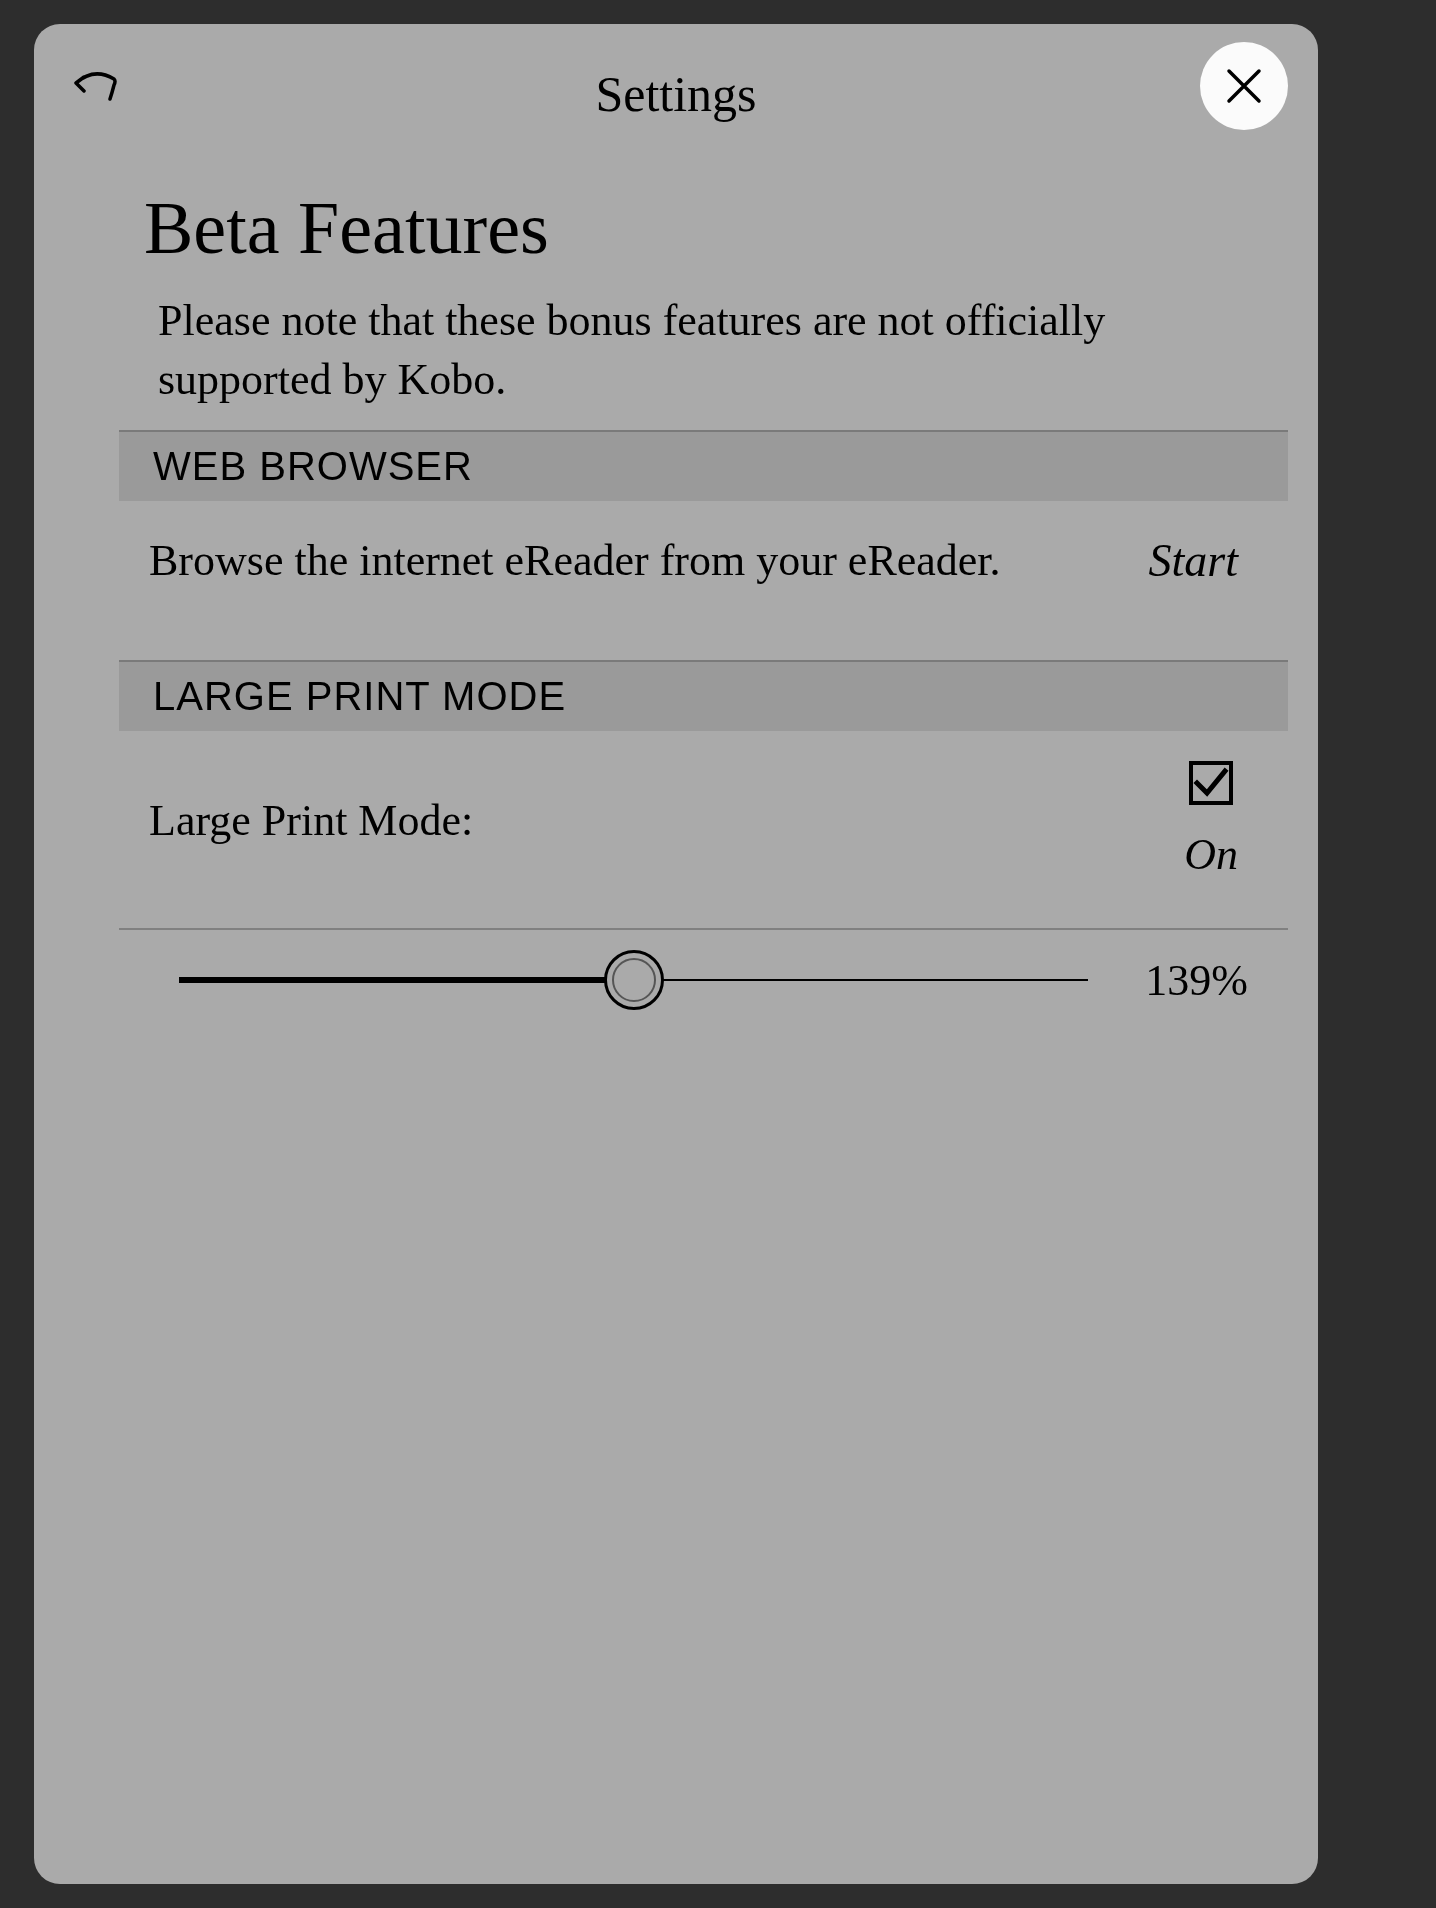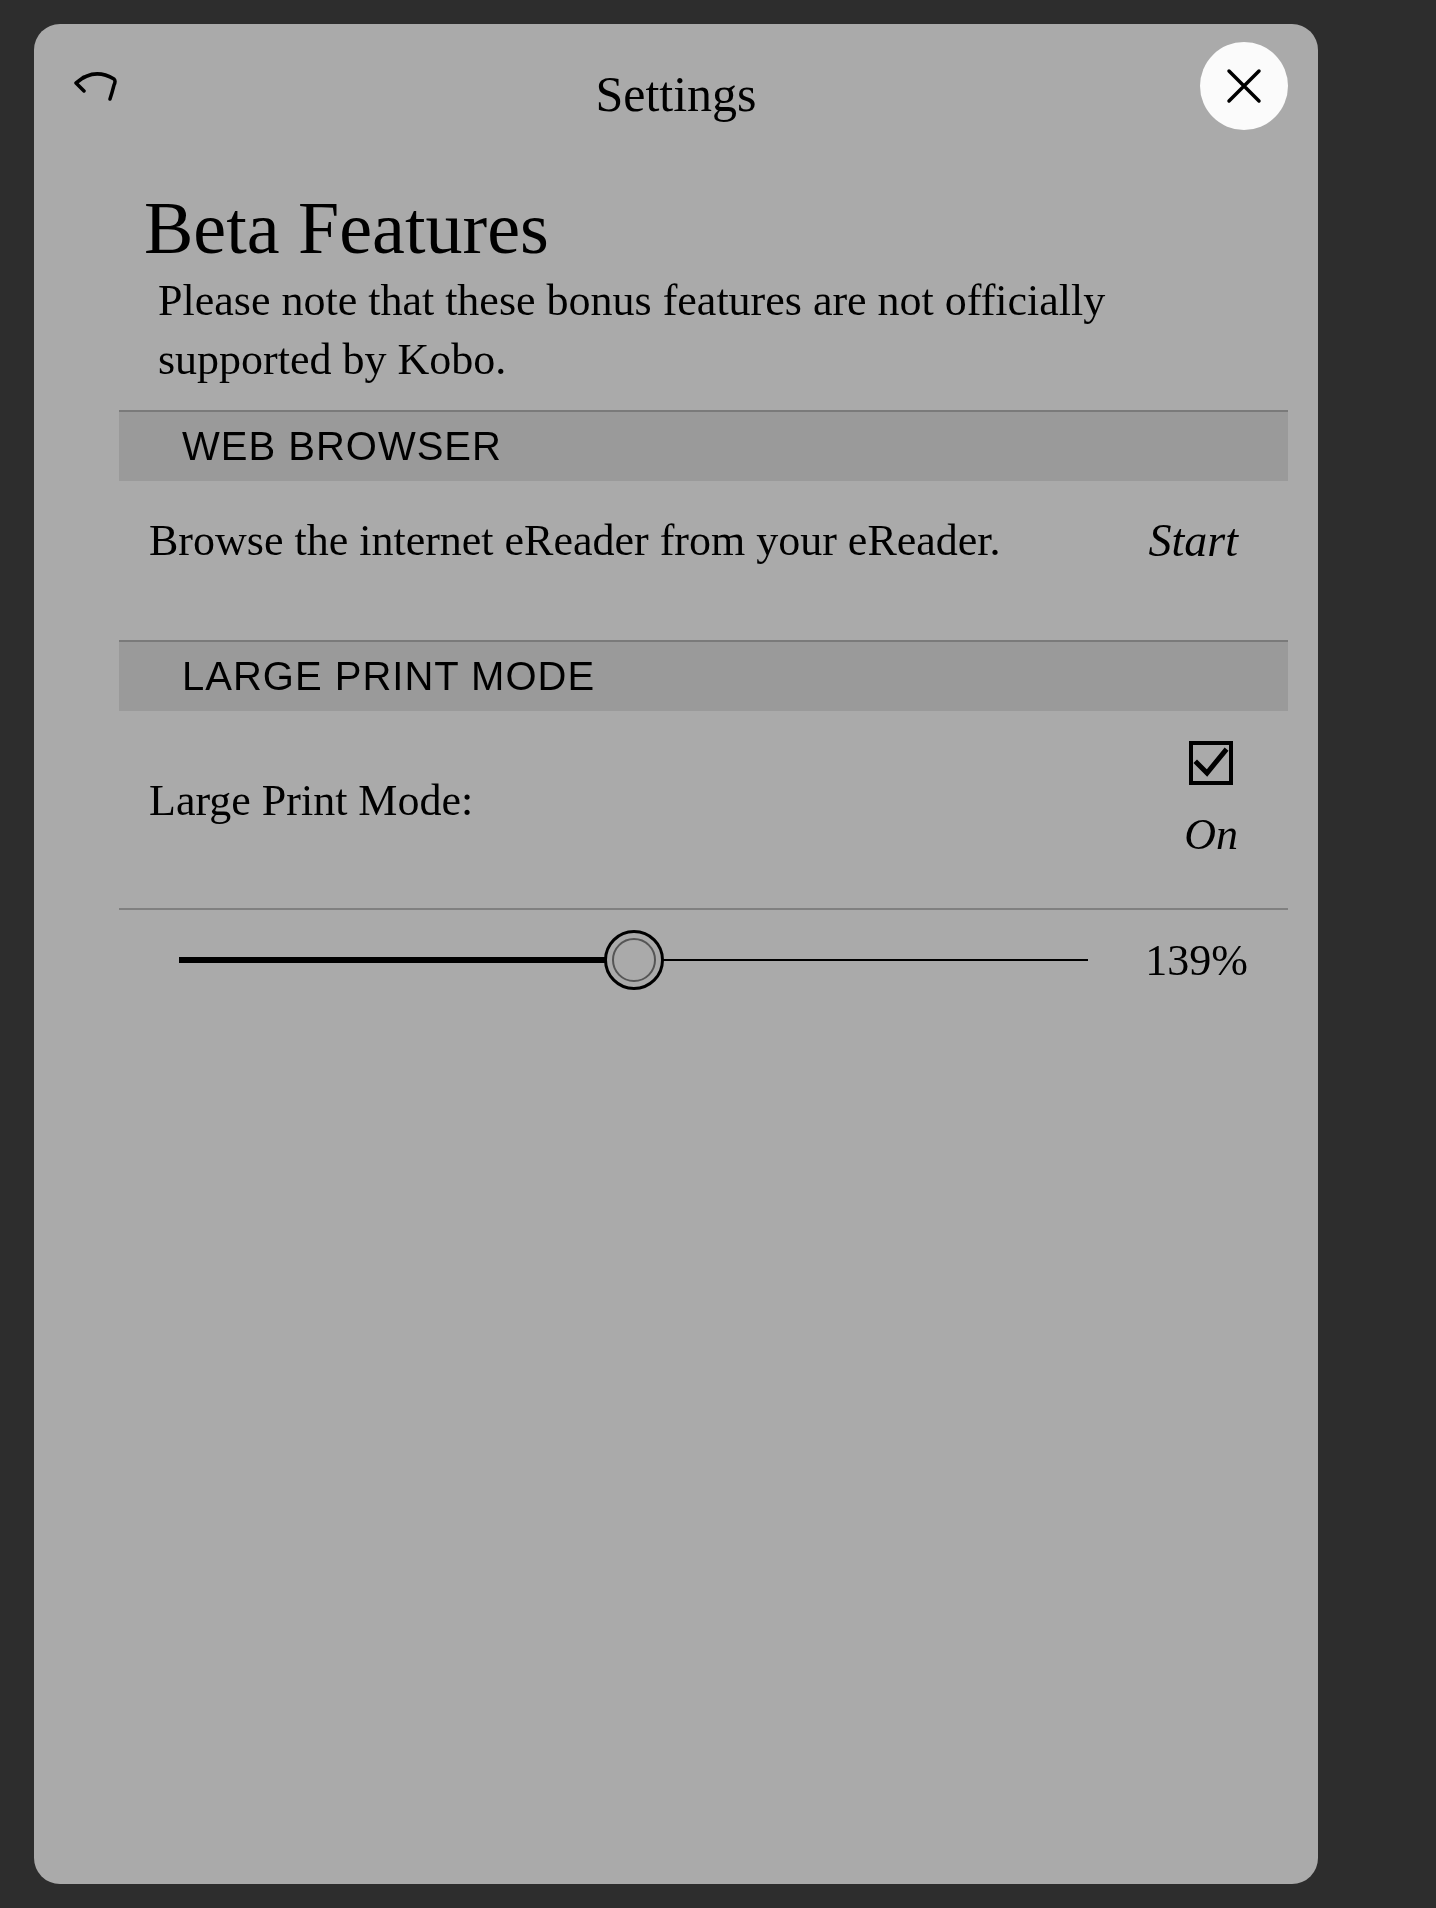--- a/index.html
+++ b/index.html
@@ -45,33 +45,34 @@
   }
   .content {
     padding: 0 30px;
   }
   .page-title {
     font-size: 74px;
     font-family: Georgia, serif;
     font-weight: normal;
     padding-left: 80px;
     margin-top: 32px;
+    margin-bottom: 20px;
   }
   .page-subtitle {
     font-size: 44px;
     font-family: Georgia, serif;
     padding-left: 94px;
     padding-right: 90px;
     line-height: 1.35;
     margin-bottom: 20px;
   }
   .section-header {
     background: #9a9a9a;
     border-top: 2px solid #7a7a7a;
-    padding: 12px 0 12px 63px;
+    padding: 12px 0 12px 34px;
     font-family: 'Trebuchet MS', Arial, sans-serif;
     font-size: 40px;
     letter-spacing: 1px;
     margin-left: 55px;
     margin-right: 0;
   }
   .section-body {
     padding: 30px 0 30px 0;
     margin-left: 55px;
   }

